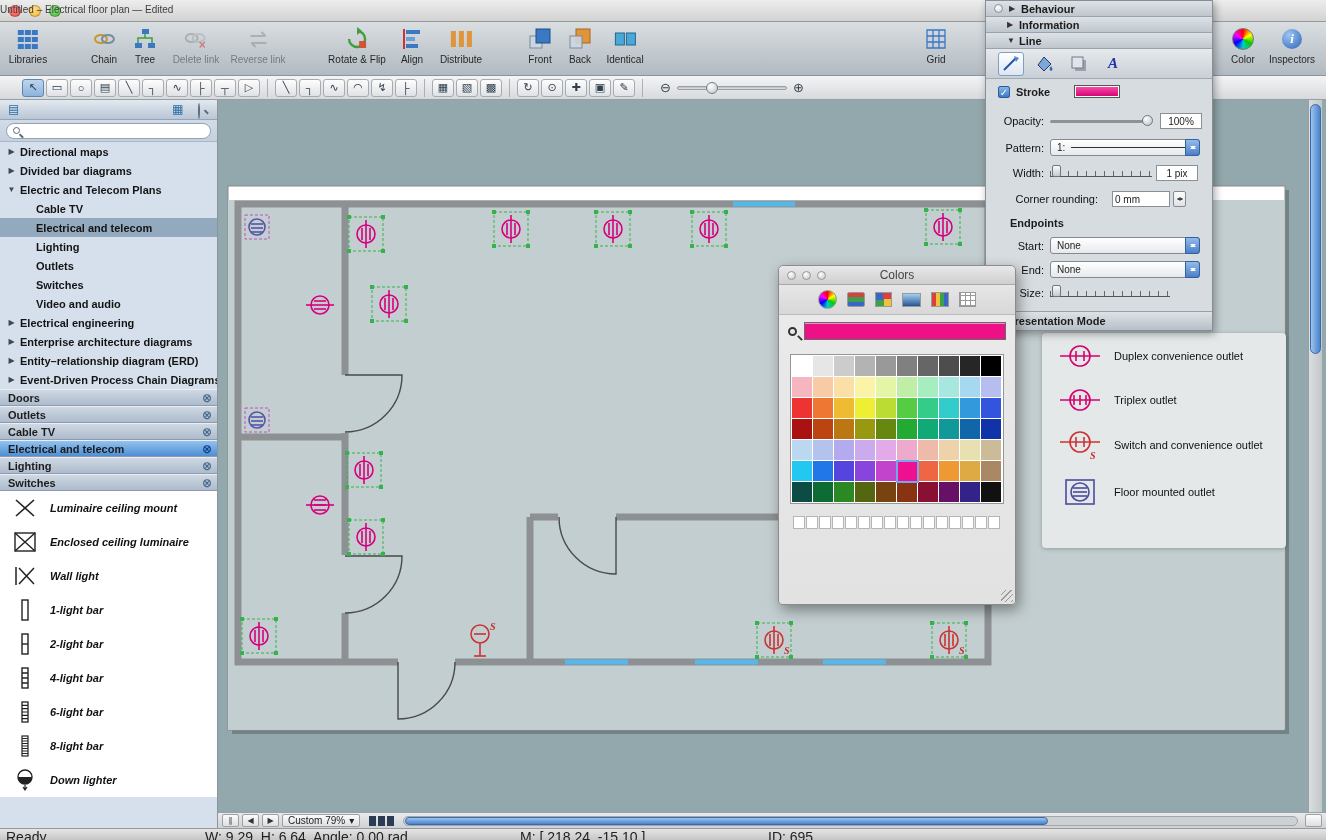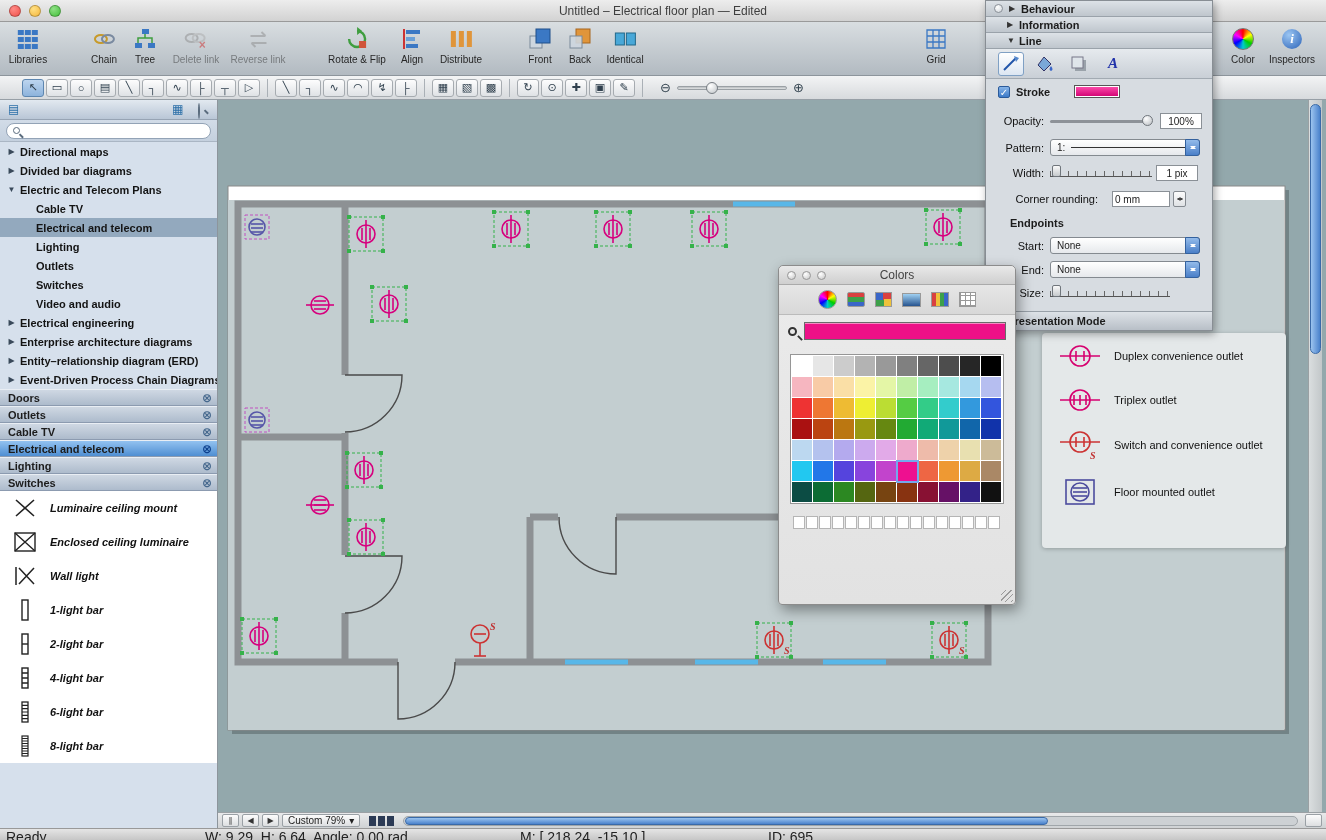--- a/index.html
+++ b/index.html
@@ -6,21 +6,21 @@
 html,body{width:1326px;height:840px;overflow:hidden;}
 body{font-family:"Liberation Sans","DejaVu Sans",sans-serif;font-size:11px;color:#1c1c1c;background:#6f6f6f;}
 #window{position:absolute;left:0;top:0;width:1326px;height:840px;background:#93a8ac;overflow:hidden;}
 
 
 #titlebar{position:absolute;left:0;top:0;width:100%;height:22px;background:linear-gradient(#ededed,#d2d2d2);border-bottom:1px solid #9a9a9a;z-index:30;}
 .tl{position:absolute;top:5px;width:12px;height:12px;border-radius:50%;border:1px solid rgba(0,0,0,.25);}
 #tl-close{left:9px;background:radial-gradient(circle at 35% 30%,#ff8a85,#f0504a);}
 #tl-min{left:29px;background:radial-gradient(circle at 35% 30%,#ffe084,#f5b73d);}
 #tl-zoom{left:49px;background:radial-gradient(circle at 35% 30%,#8fe085,#43c03a);}
-#title{position:absolute;left:0;top:4px;width:100%;text-align:center;font-size:12px;color:#3e3e3e;}
+#title{position:absolute;left:0;top:4px;width:100%;font-size:10px;color:#3e3e3e;}
 
 
 #toolbar{position:absolute;left:0;top:22px;width:100%;height:54px;background:linear-gradient(#d9dee1,#b2bac1);border-bottom:1px solid #8d959c;z-index:20;}
 .titem{position:absolute;top:3px;transform:translateX(-50%);display:flex;flex-direction:column;align-items:center;gap:1px;cursor:default;}
 .titem .tlbl{font-size:10px;color:#272727;white-space:nowrap;}
 .titem.dis{opacity:.48;}
 .ticon{width:26px;height:28px;display:flex;align-items:center;justify-content:center;}
 .wheel{width:22px;height:22px;border-radius:50%;border:1px solid #777;background:conic-gradient(#f00,#ff0,#0c0,#0cc,#00f,#f0f,#f00);}
 .insp-i{width:20px;height:20px;border-radius:50%;background:radial-gradient(circle at 35% 30%,#9cc6f2,#2a62b8);color:#fff;font-weight:bold;font-style:italic;font-family:"Liberation Serif",serif;display:flex;align-items:center;justify-content:center;font-size:13px;}
 
@@ -489,20 +489,30 @@
         <span class="llbl">6-light bar</span>
       </div>
       <div class="libitem">
         <span class="libicon">
             <svg width="12" height="24">
               <rect x="3" y="2" width="6" height="20" fill="none" stroke="#222" stroke-width="1.2"></rect>
               <path d="M3,4.5 H9 M3,7 H9 M3,9.5 H9 M3,12 H9 M3,14.5 H9 M3,17 H9 M3,19.5 H9" stroke="#222" stroke-width="1.1"></path>
             </svg>
           </span>
         <span class="llbl">8-light bar</span>
+      </div>
+      <div class="libitem">
+        <span class="libicon">
+            <svg width="24" height="24">
+              <circle cx="12" cy="9" r="7" fill="none" stroke="#222" stroke-width="1.4"></circle>
+              <path d="M5,9 a7,7 0 0 0 14,0 z" fill="#222"></path>
+              <path d="M12,17 v4 M10,19 l2,3 2,-3" stroke="#222" stroke-width="1.2" fill="none"></path>
+            </svg>
+          </span>
+        <span class="llbl">Down lighter</span>
       </div>
     </div>
   </div>
 
   <div id="zoombar">
     <div class="zb-btn">∥</div>
     <div class="zb-btn">◀</div>
     <div class="zb-btn">▶</div>
     <div class="zb-zoom">
         <span>Custom 79%</span>

